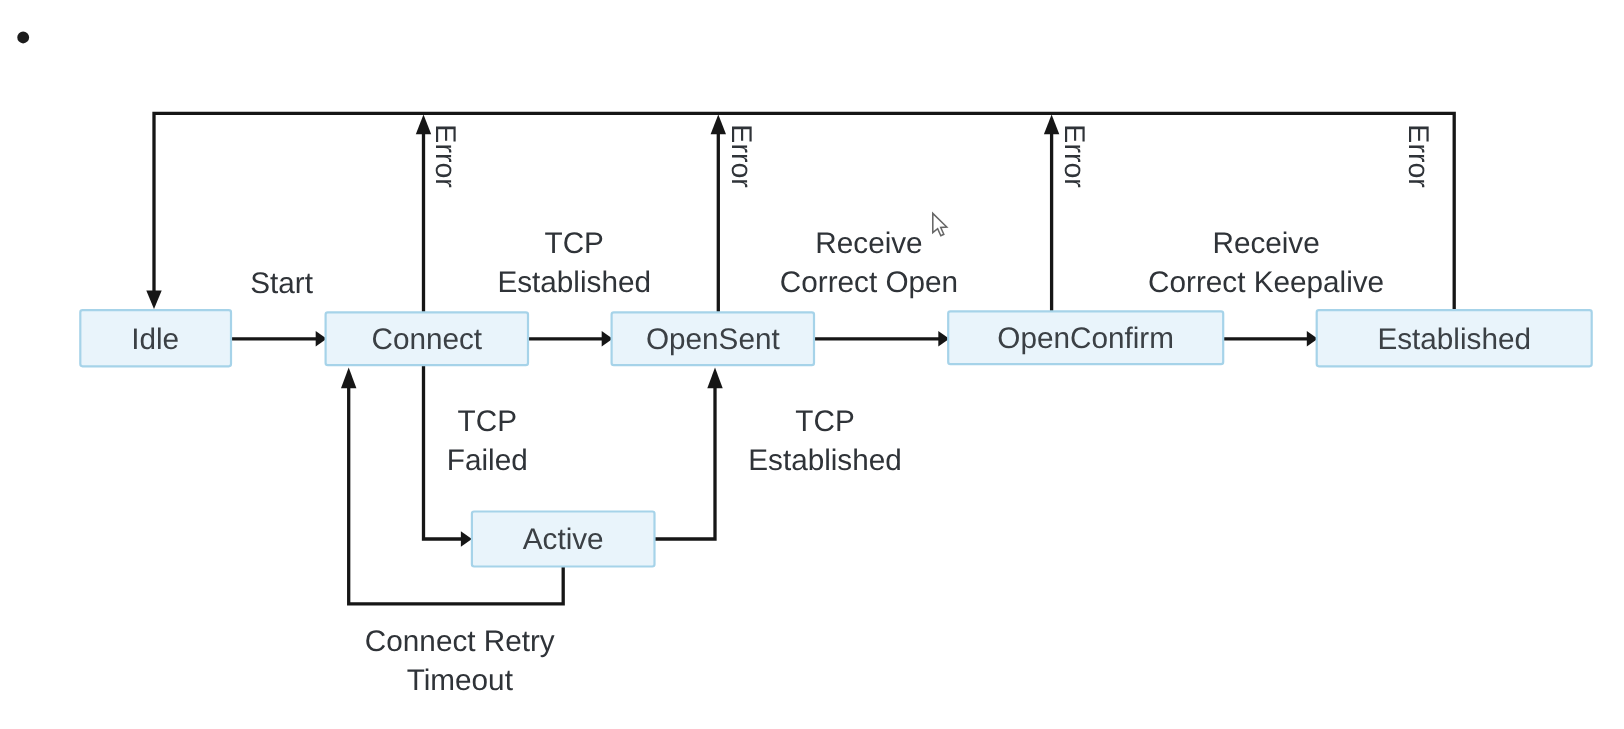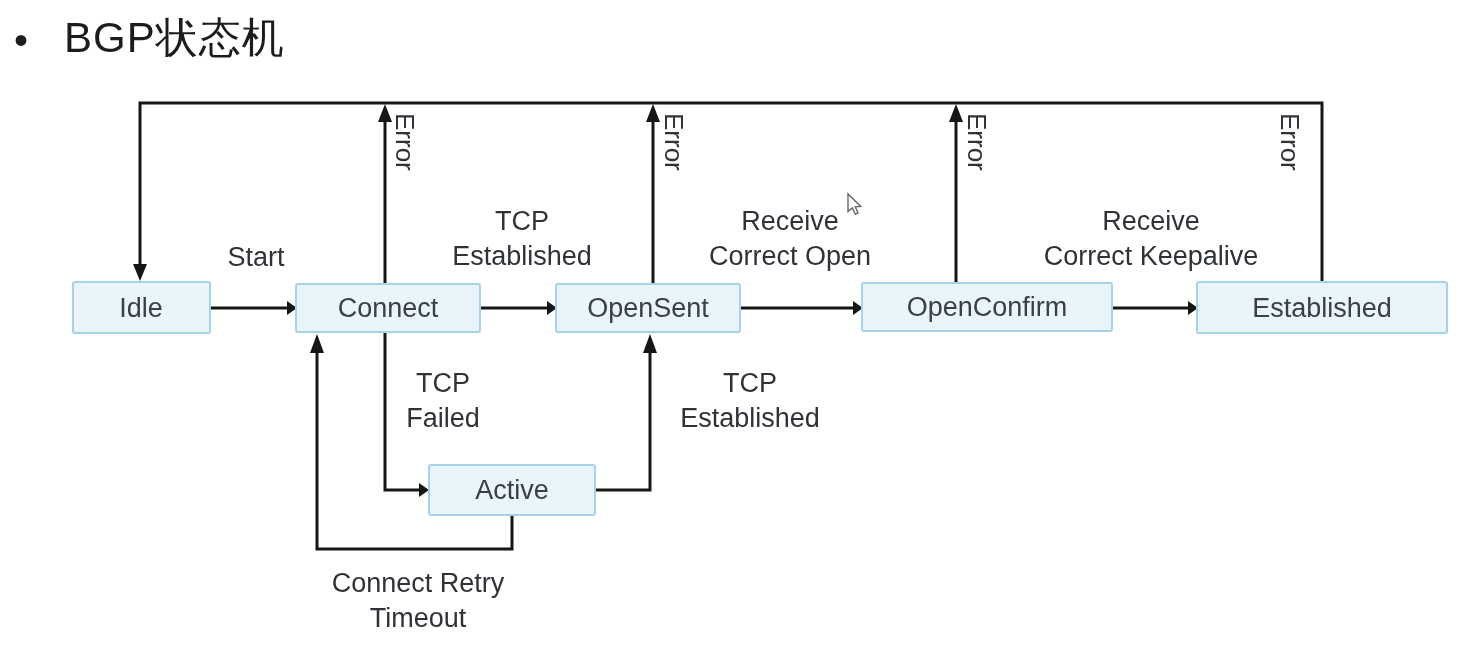--- a/index.html
+++ b/index.html
@@ -35,21 +35,20 @@
   .state-rect { fill: #e9f4fb; stroke: #a6d3e9; stroke-width: 2; }
   .state-text { font-size: 27px; fill: #3b4045; text-anchor: middle; }
   .edge-text { font-size: 27px; text-anchor: middle; }
   .error-text { font-size: 26px; text-anchor: start; }
 </style>
 </head>
 <body>
 
 <div class="title-row">
   <span class="title-bullet">•</span>
-  <span class="title-text">BGP状态机</span>
 </div>
 
 <svg width="1476" height="663" viewBox="0 0 1476 663">
 
   <path class="flow-line" d="M 1322 282 L 1322 103 L 140 103 L 140 266"></path>
   <polygon class="arrow-head" points="133,264 147,264 140,281"></polygon>
 
   <line class="flow-line" x1="385" y1="284" x2="385" y2="120"></line>
   <polygon class="arrow-head" points="378,122 392,122 385,104"></polygon>
   <line class="flow-line" x1="653" y1="284" x2="653" y2="120"></line>

